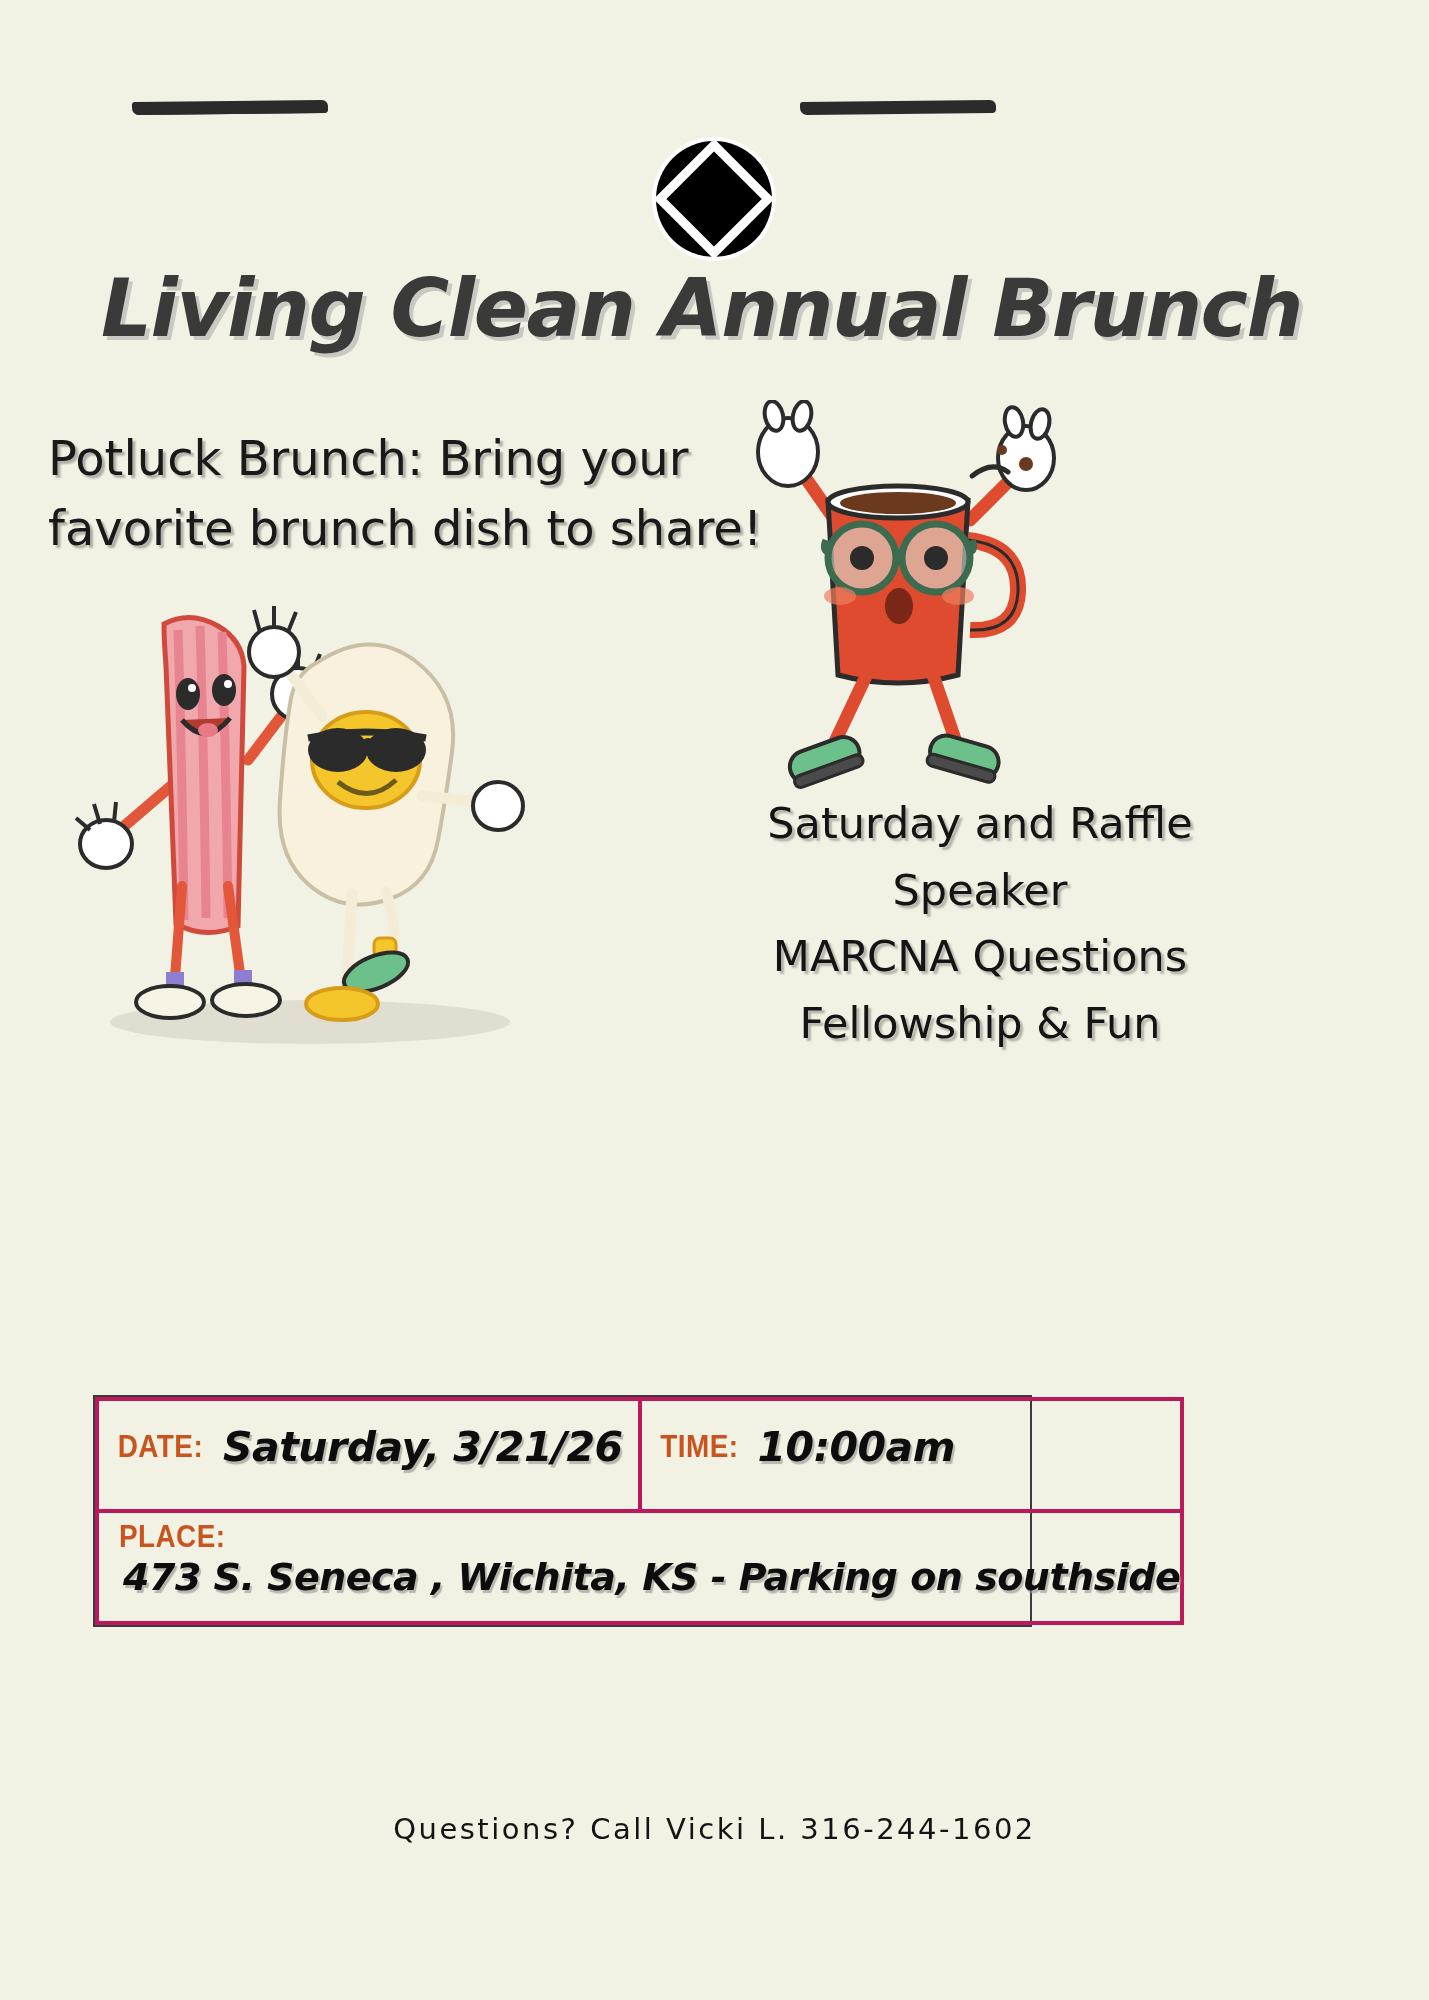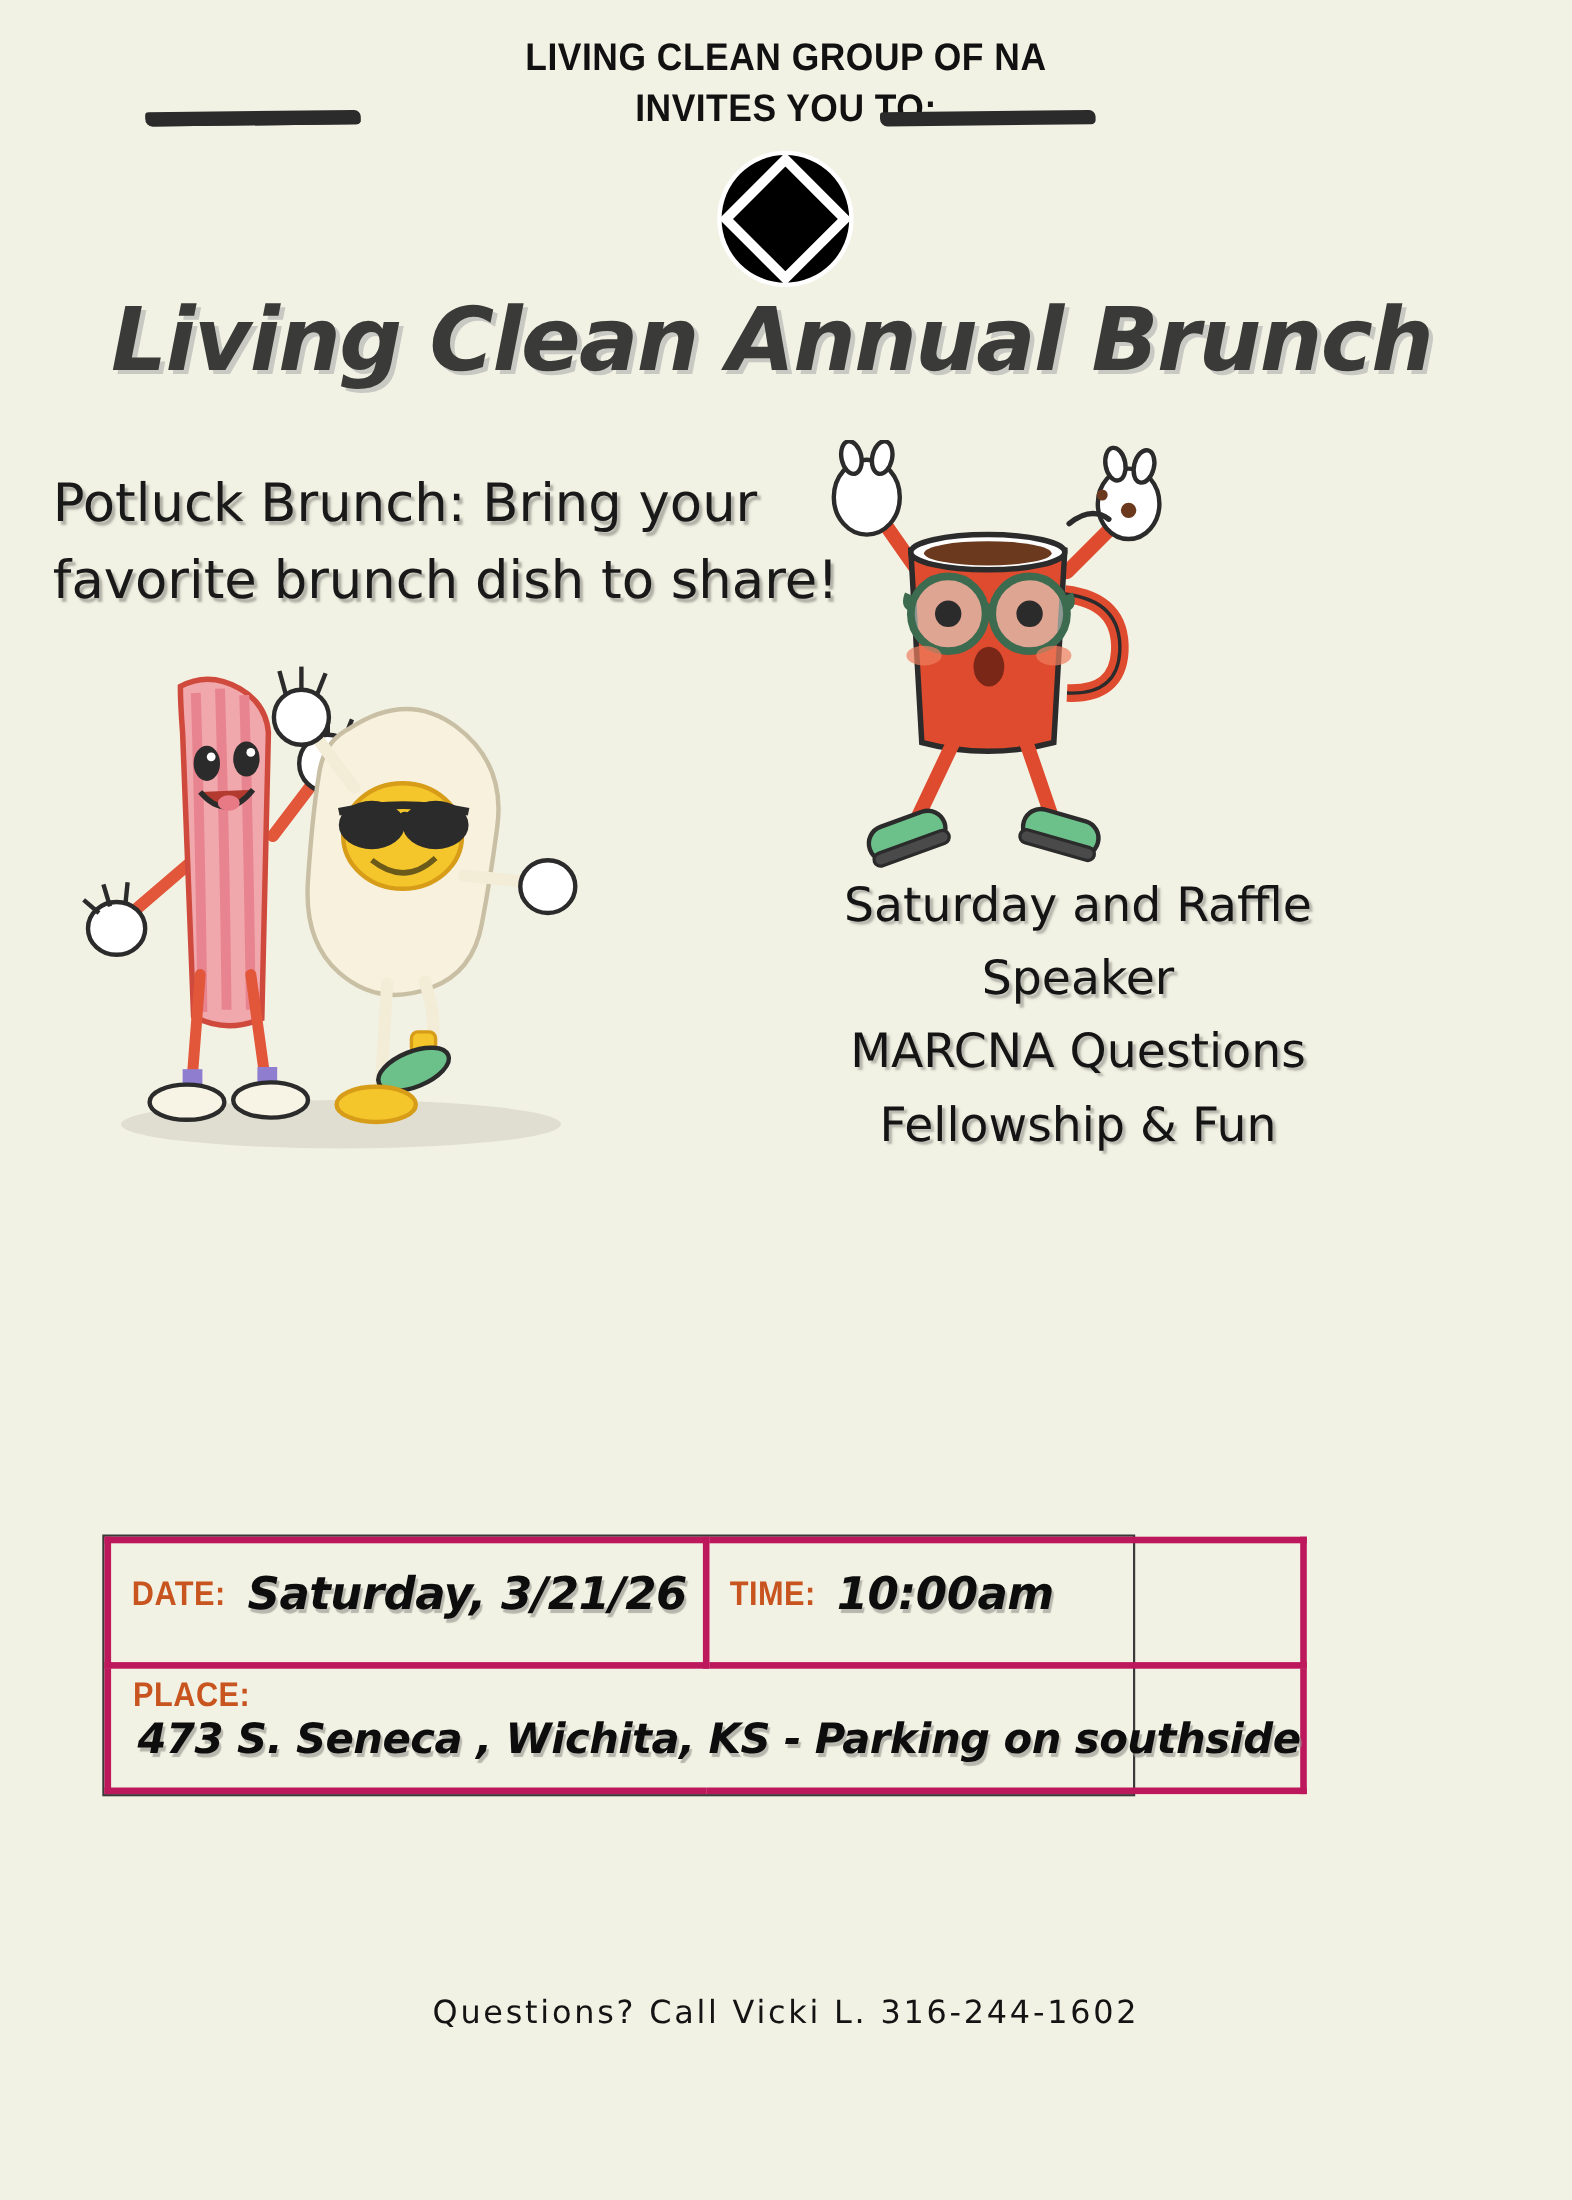--- a/index.html
+++ b/index.html
@@ -123,21 +123,21 @@
     width: 935px;
     border: 2px solid #3a3a38;
     border-collapse: collapse;
     background: transparent;
   }
   .info-table table {
     width: 100%;
     border-collapse: collapse;
   }
   .info-table td {
-    border: 6px solid #be185d;
+    border: 4px solid #be185d;
     height: 92px;
     vertical-align: middle;
     padding: 0 0 16px 14px;
   }
   .lbl {
     font-family: "Liberation Sans", sans-serif;
     font-weight: 700;
     font-size: 31px;
     color: #c8551f;
     letter-spacing: 0.5px;
@@ -177,24 +177,20 @@
   
   .illo { position: absolute; }
   .illo-coffee { left: 740px; top: 400px; width: 330px; height: 390px; }
   .illo-bacon  { left: 70px;  top: 590px; width: 480px; height: 460px; }
 </style>
 </head>
 <body>
 
 <div class="page">
 
-  <div class="header">
-    <div class="header-line">LIVING CLEAN GROUP OF NA</div>
-    <div class="header-line">INVITES YOU TO:</div>
-  </div>
   <div class="brushstroke brush-left"></div>
   <div class="brushstroke brush-right"></div>
 
   <div class="na-logo">
     <svg viewBox="0 0 128 128" width="128" height="128" aria-hidden="true">
       <circle cx="64" cy="64" r="62" fill="#ffffff"></circle>
       <circle cx="64" cy="64" r="58" fill="#000000"></circle>
       <path d="M64 10 L118 64 L64 118 L10 64 Z" fill="none" stroke="#ffffff" stroke-width="9"></path>
     </svg>
   </div>

